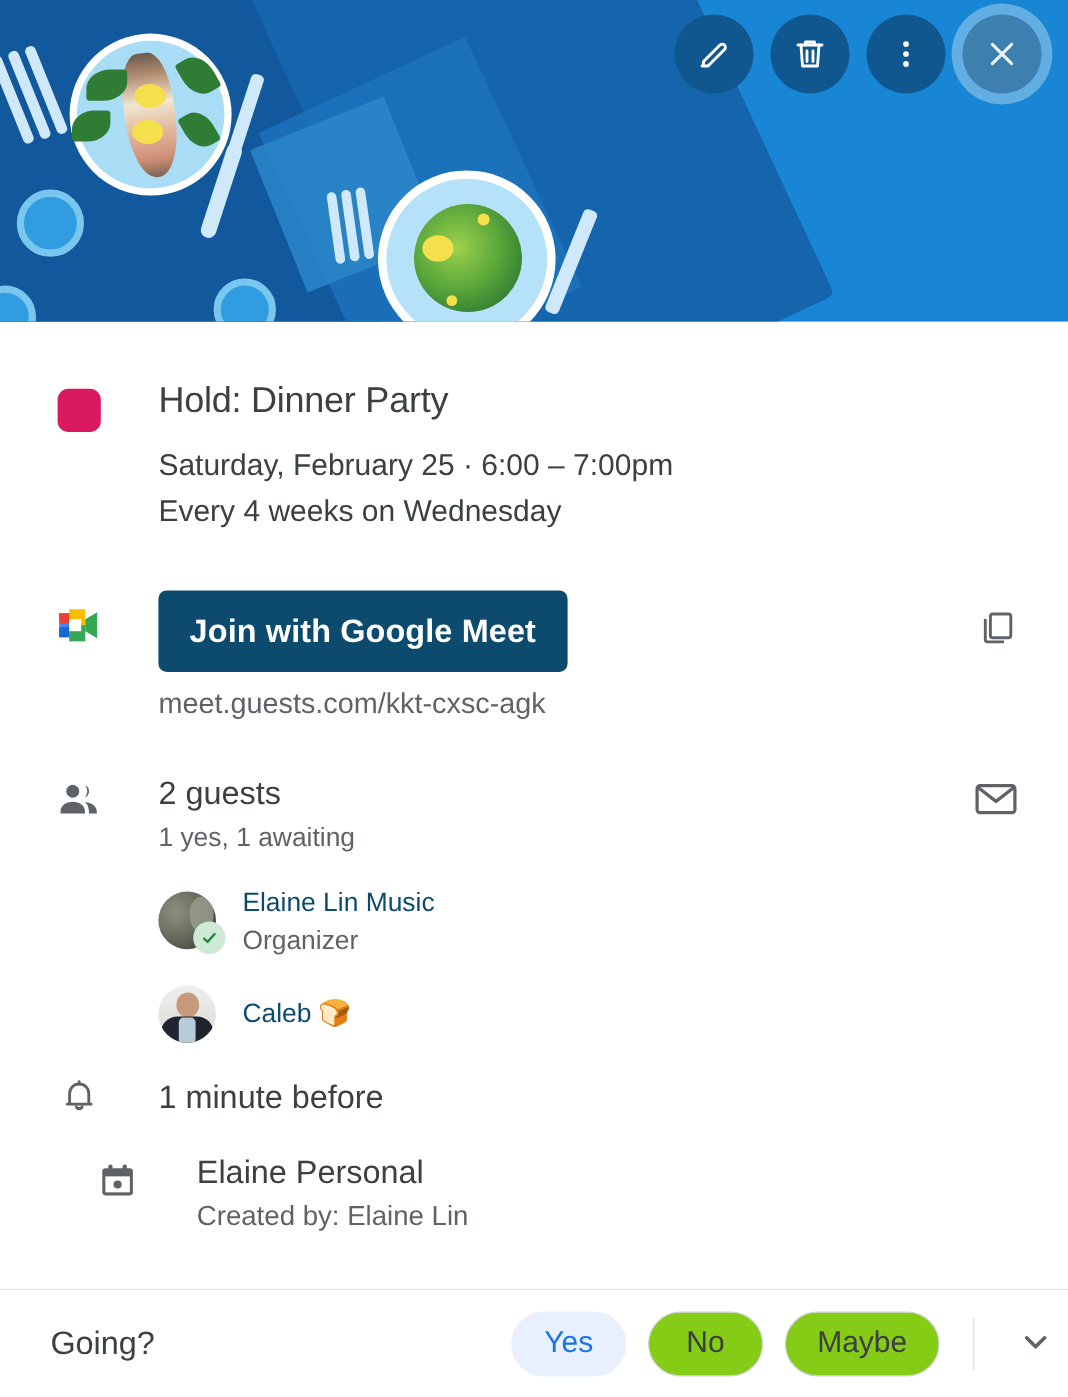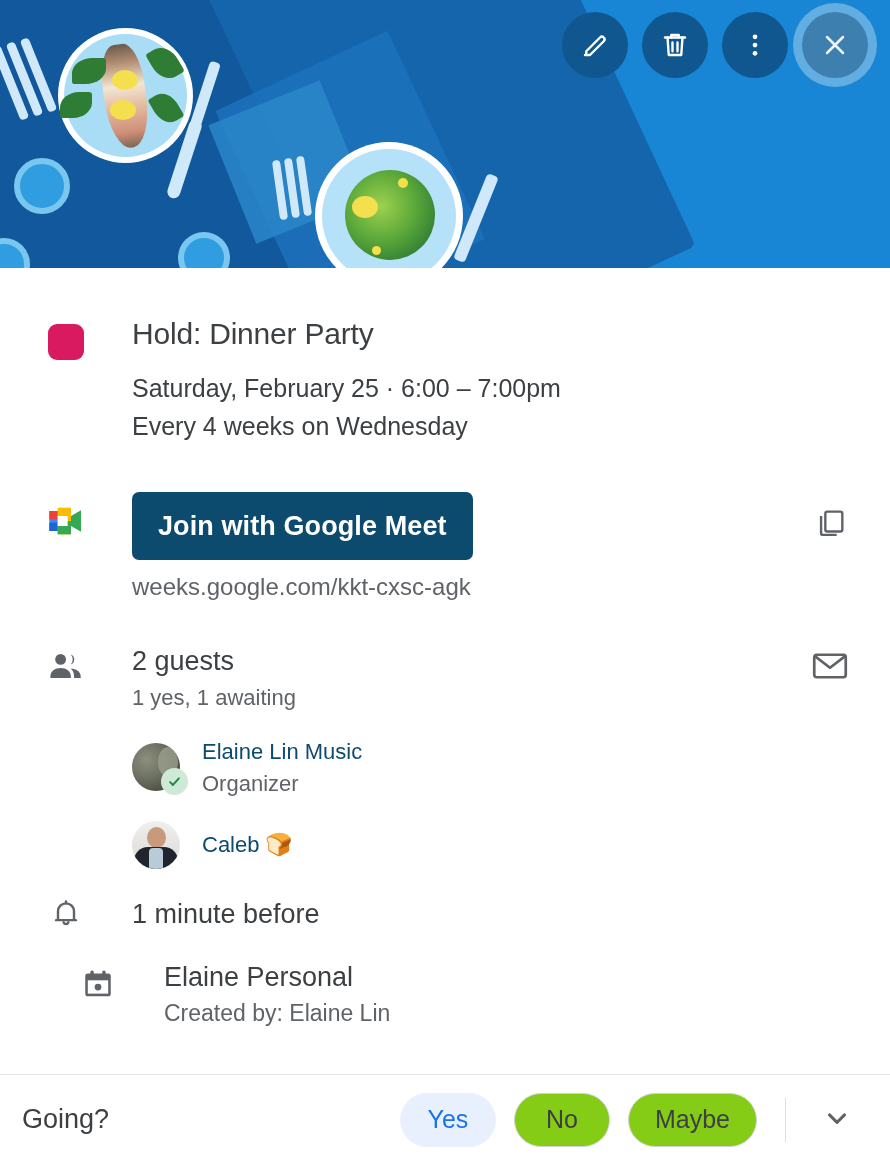--- a/index.html
+++ b/index.html
@@ -100,22 +100,22 @@
   .cal-row { margin-top: 30px; align-items: flex-start; padding-left: 32px; }
   .cal-name { font-size: 27px; color: #3c4043; line-height: 32px; }
   .cal-sub { font-size: 23px; color: #5f6368; margin-top: 7px; }
 
   
   .footer {
     position: absolute; left: 0; bottom: 0; width: 890px; height: 90px;
     border-top: 1px solid #e4e6e8; background: #fff;
     display: flex; align-items: center;
   }
-  .going-label { font-size: 27px; color: #3c4043; margin-left: 22px; }
-  .chips { margin-left: auto; display: flex; align-items: center; gap: 18px; padding-right: 26px; }
+  .going-label { font-size: 27px; color: #3c4043; margin-left: 42px; }
+  .chips { margin-left: auto; display: flex; align-items: center; gap: 18px; }
   .chip {
     height: 54px; min-width: 96px; padding: 0 26px; border-radius: 27px;
     font-size: 25px; font-family: "Liberation Sans", sans-serif;
     display: flex; align-items: center; justify-content: center; cursor: pointer;
     background: #84cc16; border: 1px solid #cfd3d7; color: #3c4043;
   }
   .chip.selected { background: #e8f0fe; border-color: #e8f0fe; color: #1a73e8; }
   .vdiv { width: 1px; height: 44px; background: #dcdfe3; margin: 0 6px 0 10px; }
   .chev-btn { width: 54px; height: 54px; display: flex; align-items: center; justify-content: center; cursor: pointer; background:none; border:none; }
 </style>
@@ -223,21 +223,21 @@
           <path d="M4 8h14v10H4z" fill="#ea4335"></path>
           <path d="M4 22h14v10H4z" fill="#1967d2"></path>
           <path d="M14 4h16v32H14z" fill="#fbbc04"></path>
           <path d="M14 20h16v16H14z" fill="#34a853"></path>
           <rect x="14" y="14" width="12" height="12" fill="#ffffff"></rect>
           <path d="M30 14l12-7v26l-12-7z" fill="#34a853"></path>
         </svg>
       </div>
       <div>
         <button class="join-btn">Join with Google Meet</button>
-        <div class="meet-link">weeks.google.com/kkt-cxsc-agk</div>
+        <div class="meet-link">meet.guests.com/kkt-cxsc-agk</div>
       </div>
       <div class="right-icon" style="top:14px;">
         <span>
           <svg width="34" height="34" viewBox="0 0 24 24" fill="none" stroke="#5f6368" stroke-width="1.7" stroke-linejoin="round">
             <rect x="8" y="4" width="12" height="14" rx="1.4"></rect>
             <path d="M5 7v12a1.4 1.4 0 0 0 1.4 1.4H16"></path>
           </svg>
         </span>
       </div>
     </div>

